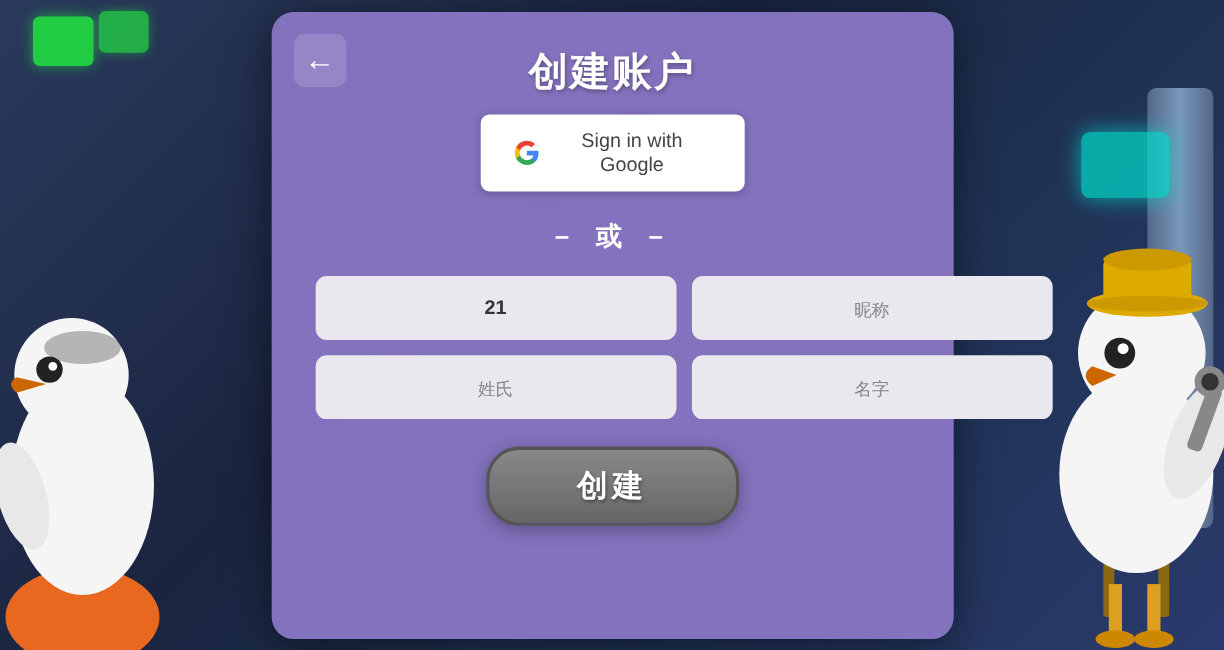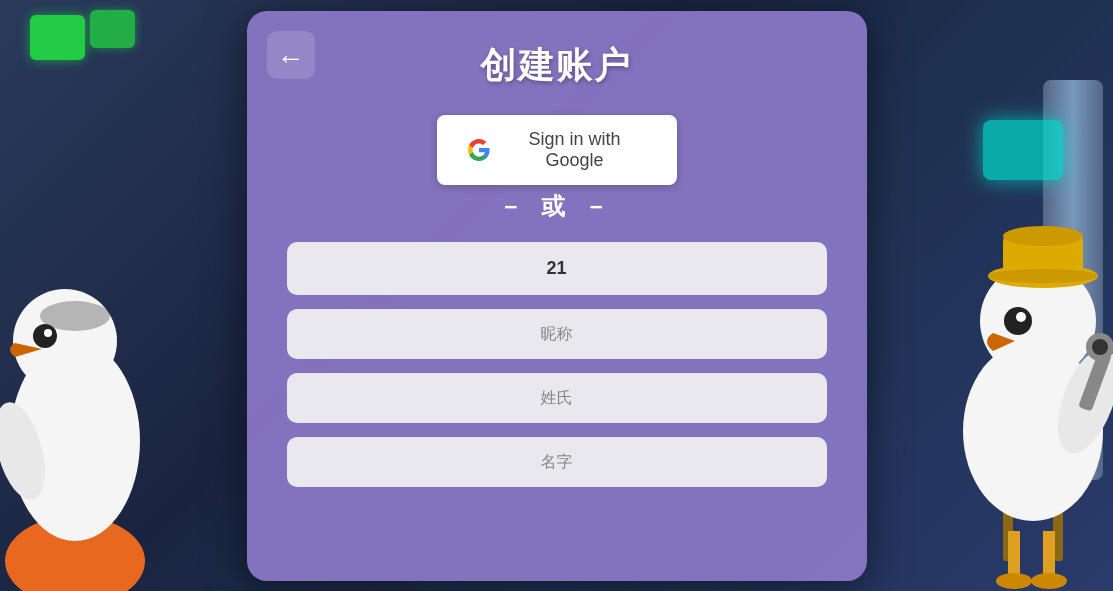--- a/index.html
+++ b/index.html
@@ -125,70 +125,71 @@
       color: #fff;
       font-size: 28px;
       font-weight: bold;
       line-height: 1;
     }
 
     .dialog-title {
       font-size: 36px;
       font-weight: bold;
       color: #fff;
-      margin-bottom: 25px;
+      margin-bottom: 14px;
       text-shadow: 1px 2px 4px rgba(0,0,0,0.3);
       letter-spacing: 2px;
     }
 
     .google-button {
       display: flex;
       align-items: center;
       gap: 12px;
       background: #fff;
       border: none;
       border-radius: 8px;
       padding: 14px 30px;
       font-size: 18px;
       font-weight: 500;
       color: #444;
       cursor: pointer;
       box-shadow: 0 2px 8px rgba(0,0,0,0.2);
+      margin-bottom: 20px;
       width: 240px;
       justify-content: flex-start;
     }
 
     .google-icon {
       width: 24px;
       height: 24px;
       flex-shrink: 0;
     }
 
     .or-divider {
       font-size: 24px;
       color: #fff;
       font-weight: bold;
       margin: 5px 0 20px;
       letter-spacing: 6px;
     }
 
     .form-grid {
       display: grid;
-      grid-template-columns: 1fr;
+      grid-template-columns: 1fr 1fr;
       gap: 14px;
       width: 100%;
       margin-bottom: 25px;
     }
 
     .form-field {
       background: #e8e8ee;
       border: none;
       border-radius: 10px;
       padding: 16px 20px;
-      font-size: 16px;
+      font-size: 22px;
       color: #000000;
       text-align: center;
       outline: none;
       cursor: text;
       font-family: Arial, sans-serif;
     }
 
     .form-field::placeholder {
       color: #888;
       font-size: 16px;
@@ -322,15 +323,16 @@
 
     <div class="or-divider">－ 或 －</div>
 
     <div class="form-grid">
       <input class="form-field has-value" type="text" value="21" placeholder="21" style="">
       <input class="form-field" type="text" placeholder="昵称" style="">
       <input class="form-field" type="text" placeholder="姓氏" style="">
       <input class="form-field" type="text" placeholder="名字" style="">
     </div>
 
+    <button class="create-button">创建</button>
 
   </div>
 </div>
 
 </body></html>

